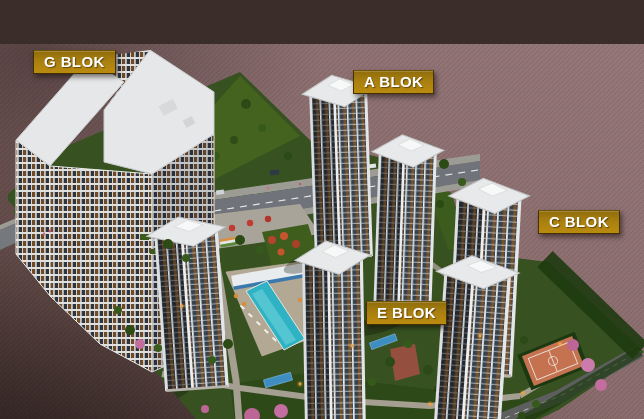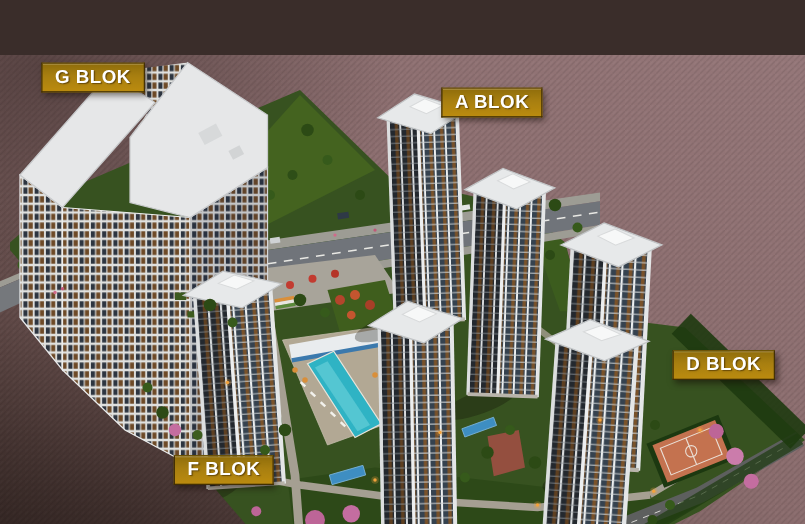--- a/index.html
+++ b/index.html
@@ -314,16 +314,16 @@
         </g>
     <g>
           <circle cx="430" cy="360" r="3" fill="rgba(242,162,60,0.25)"></circle>
           <circle cx="430" cy="360" r="1.4" fill="#f2a23c"></circle>
         </g>
   </g>
 </svg>
 
 <div class="blok-label" style="left:33px;top:6px">G BLOK</div>
 <div class="blok-label" style="left:353px;top:26px">A BLOK</div>
-<div class="blok-label" style="left:538px;top:236px">D BLOK</div>
-<div class="blok-label" style="left:139px;top:320px">F BLOK</div>
+<div class="blok-label" style="left:538px;top:166px">C BLOK</div>
+<div class="blok-label" style="left:366px;top:257px">E BLOK</div>
 
 </div>
 
 </body></html>

